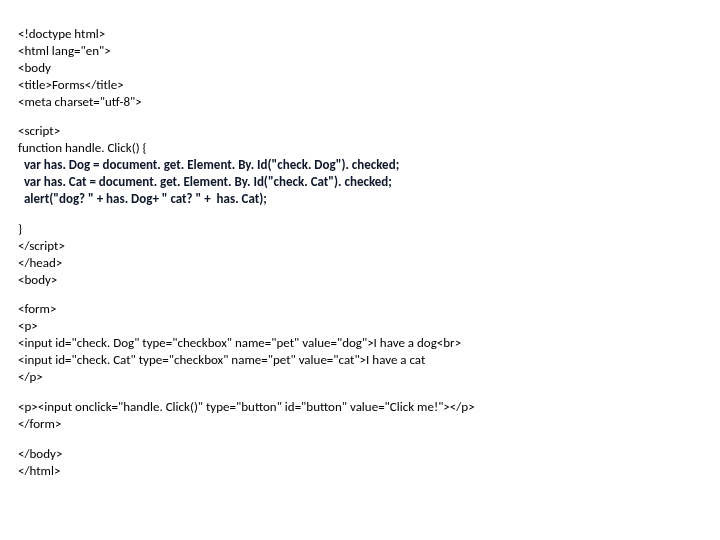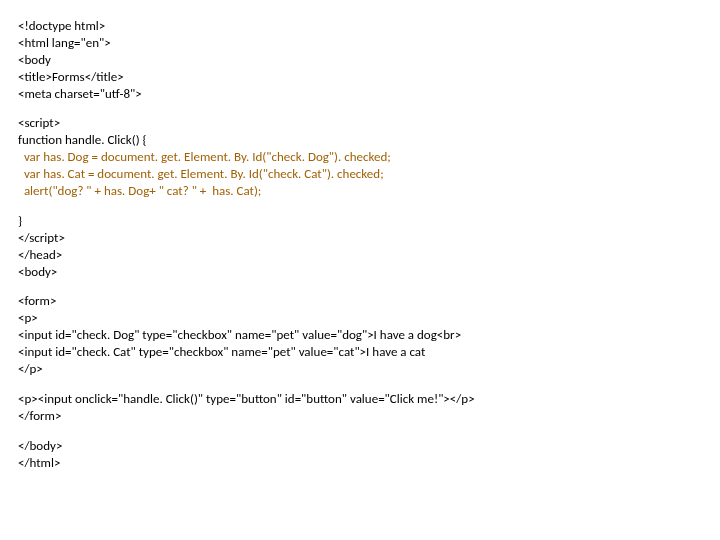--- a/index.html
+++ b/index.html
@@ -7,23 +7,23 @@
     padding: 0;
     width: 720px;
     height: 540px;
     background: #fff;
     font-family: "Calibri", "Arial", sans-serif;
     font-size: 13px;
     line-height: 1.3;
     color: #000;
   }
   .page {
-    padding: 18px 18px;
+    padding: 26px 18px;
     white-space: pre;
   }
   .blk { color: #000; }
-  .orn { color: #a16207; }
+  .orn { color: #0f172a; font-weight: bold; }
   .blank { height: 13px; }
 </style>
 </head>
 <body>
 
 <div class="page" id="listing"><div class="blk">&lt;!doctype html&gt;</div><div class="blk">&lt;html lang="en"&gt;</div><div class="blk">&lt;body</div><div class="blk">&lt;title&gt;Forms&lt;/title&gt;</div><div class="blk">&lt;meta charset="utf-8"&gt;</div><div class="blank">&nbsp;</div><div class="blk">&lt;script&gt;</div><div class="blk">function handle. Click() {</div><div class="orn">  var has. Dog = document. get. Element. By. Id("check. Dog"). checked;</div><div class="orn">  var has. Cat = document. get. Element. By. Id("check. Cat"). checked;</div><div class="orn">  alert("dog? " + has. Dog+ " cat? " +  has. Cat);</div><div class="blank">&nbsp;</div><div class="blk">}</div><div class="blk">&lt;/script&gt;</div><div class="blk">&lt;/head&gt;</div><div class="blk">&lt;body&gt;</div><div class="blank">&nbsp;</div><div class="blk">&lt;form&gt;</div><div class="blk">&lt;p&gt;</div><div class="blk">&lt;input id="check. Dog" type="checkbox" name="pet" value="dog"&gt;I have a dog&lt;br&gt;</div><div class="blk">&lt;input id="check. Cat" type="checkbox" name="pet" value="cat"&gt;I have a cat</div><div class="blk">&lt;/p&gt;</div><div class="blank">&nbsp;</div><div class="blk">&lt;p&gt;&lt;input onclick="handle. Click()" type="button" id="button" value="Click me!"&gt;&lt;/p&gt;</div><div class="blk">&lt;/form&gt;</div><div class="blank">&nbsp;</div><div class="blk">&lt;/body&gt;</div><div class="blk">&lt;/html&gt;</div></div>
 
 </body></html>

